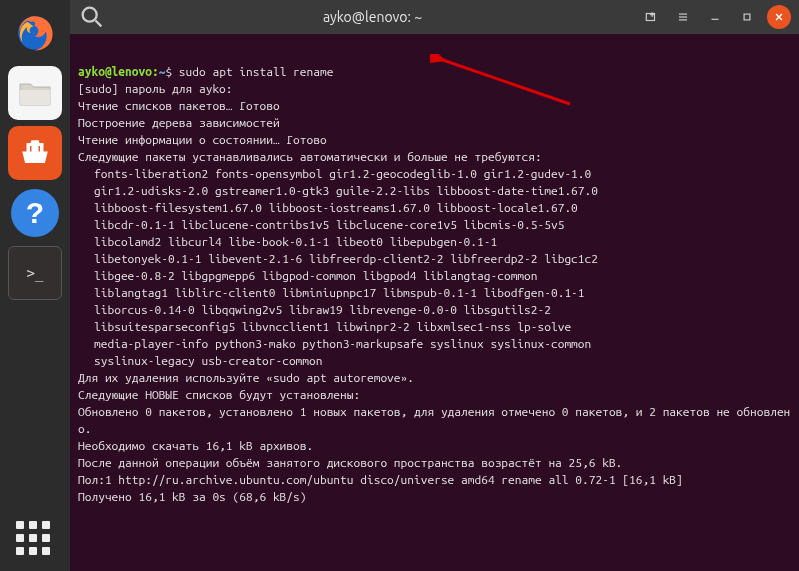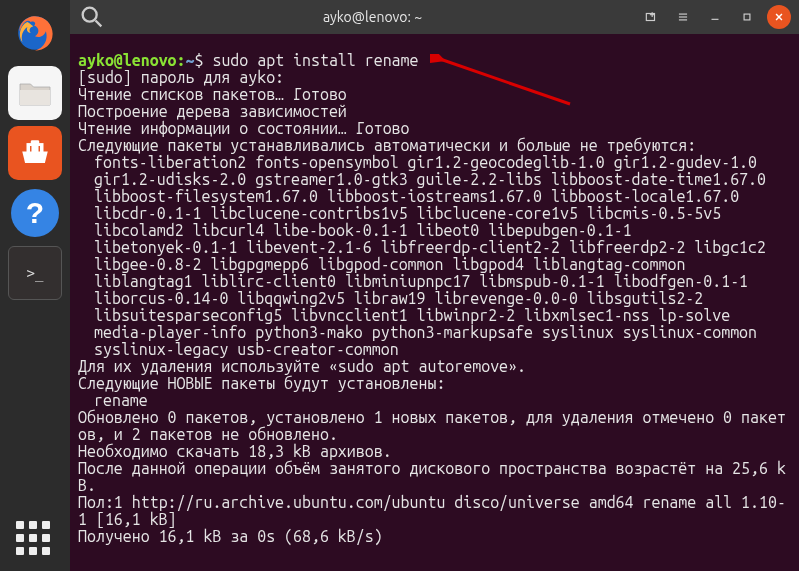--- a/index.html
+++ b/index.html
@@ -88,22 +88,22 @@
 }
 .win-btn {
   width: 24px; height: 24px; border-radius: 12px;
   display: flex; align-items: center; justify-content: center;
   color: #ccc; cursor: pointer;
 }
 .win-btn.close { background: #e95420; color: #fff; }
 .win-btn svg { width: 14px; height: 14px; }
 .terminal-body {
   flex: 1;
-  padding: 1px 8px;
-  font-size: 16px;
+  padding: 12px 8px;
+  font-size: 12px;
   line-height: 17px;
   color: #e6e6e6;
   overflow: hidden;
   white-space: pre-wrap;
   word-break: break-all;
 }
 .prompt-user { color: #8ae234; font-weight: bold; }
 .prompt-path { color: #729fcf; font-weight: bold; }
 .prompt-command { color: #e6e6e6; }
 .output-line { color: #e6e6e6; }
@@ -205,25 +205,25 @@
   </div>
 
   <div class="terminal-body">
 <span class="prompt-user">ayko@lenovo</span><span class="prompt-user">:</span><span class="prompt-path">~</span><span class="prompt-command">$ </span><span class="prompt-command">sudo apt install rename</span>
 <span class="output-line">[sudo] пароль для ayko:</span>
 <span class="output-line">Чтение списков пакетов… Готово</span>
 <span class="output-line">Построение дерева зависимостей</span>
 <span class="output-line">Чтение информации о состоянии… Готово</span>
 <span class="output-line">Следующие пакеты устанавливались автоматически и больше не требуются:</span>
 <span class="indent output-line">fonts-liberation2 fonts-opensymbol gir1.2-geocodeglib-1.0 gir1.2-gudev-1.0</span><span class="indent output-line">gir1.2-udisks-2.0 gstreamer1.0-gtk3 guile-2.2-libs libboost-date-time1.67.0</span><span class="indent output-line">libboost-filesystem1.67.0 libboost-iostreams1.67.0 libboost-locale1.67.0</span><span class="indent output-line">libcdr-0.1-1 libclucene-contribs1v5 libclucene-core1v5 libcmis-0.5-5v5</span><span class="indent output-line">libcolamd2 libcurl4 libe-book-0.1-1 libeot0 libepubgen-0.1-1</span><span class="indent output-line">libetonyek-0.1-1 libevent-2.1-6 libfreerdp-client2-2 libfreerdp2-2 libgc1c2</span><span class="indent output-line">libgee-0.8-2 libgpgmepp6 libgpod-common libgpod4 liblangtag-common</span><span class="indent output-line">liblangtag1 liblirc-client0 libminiupnpc17 libmspub-0.1-1 libodfgen-0.1-1</span><span class="indent output-line">liborcus-0.14-0 libqqwing2v5 libraw19 librevenge-0.0-0 libsgutils2-2</span><span class="indent output-line">libsuitesparseconfig5 libvncclient1 libwinpr2-2 libxmlsec1-nss lp-solve</span><span class="indent output-line">media-player-info python3-mako python3-markupsafe syslinux syslinux-common</span><span class="indent output-line">syslinux-legacy usb-creator-common</span><span class="output-line">Для их удаления используйте «sudo apt autoremove».</span>
-<span class="output-line">Следующие НОВЫЕ пакеты будут установлены:</span>
-<span class="indent output-line">rename</span><span class="output-line">Обновлено 0 пакетов, установлено 1 новых пакетов, для удаления отмечено 0 пакетов, и 2 пакетов не обновлено.</span>
-<span class="output-line">Необходимо скачать 18,3 kB архивов.</span>
+<span class="output-line">Следующие НОВЫЕ списков будут установлены:</span>
+<span class="output-line">Обновлено 0 пакетов, установлено 1 новых пакетов, для удаления отмечено 0 пакетов, и 2 пакетов не обновлено.</span>
+<span class="output-line">Необходимо скачать 16,1 kB архивов.</span>
 <span class="output-line">После данной операции объём занятого дискового пространства возрастёт на 25,6 kB.</span>
-<span class="output-line">Пол:1 http://ru.archive.ubuntu.com/ubuntu disco/universe amd64 rename all 1.10-1 [16,1 kB]</span>
+<span class="output-line">Пол:1 http://ru.archive.ubuntu.com/ubuntu disco/universe amd64 rename all 0.72-1 [16,1 kB]</span>
 <span class="output-line">Получено 16,1 kB за 0s (68,6 kB/s)</span>
 </div>
 </div>
 
 <div class="arrow-annotation">
   <svg viewBox="0 0 150 60">
     <defs>
       <marker id="ah" markerWidth="10" markerHeight="10" refX="2" refY="5" orient="auto">
         <path d="M0,5 L10,0 L10,10 Z" fill="#d80000"></path>
       </marker>

